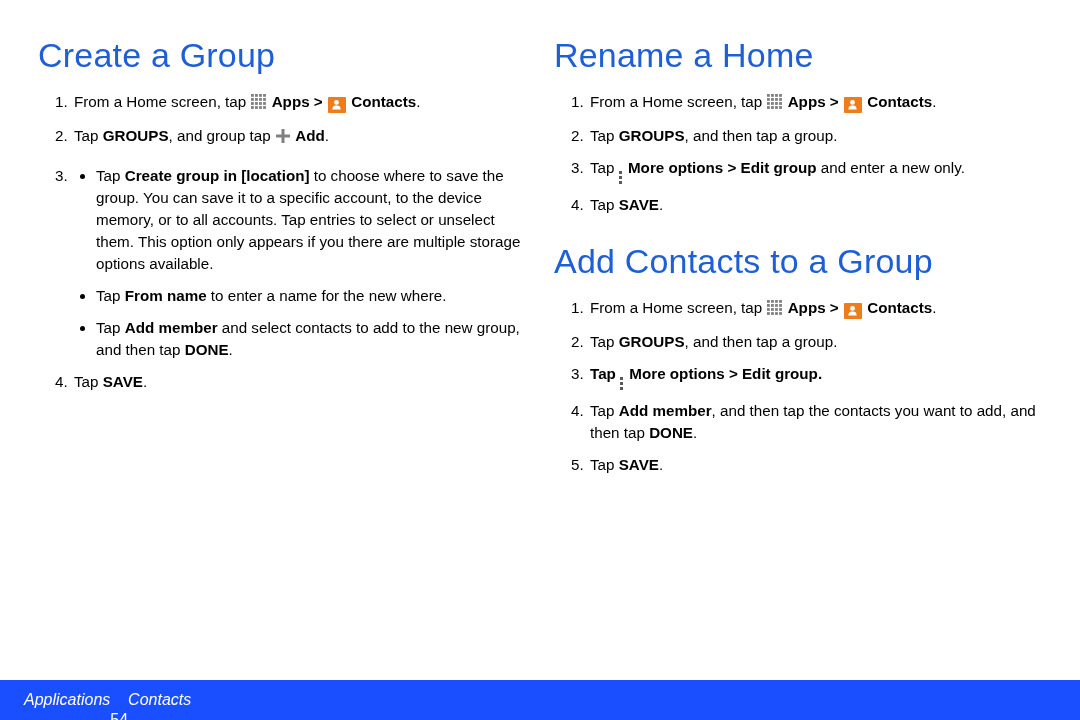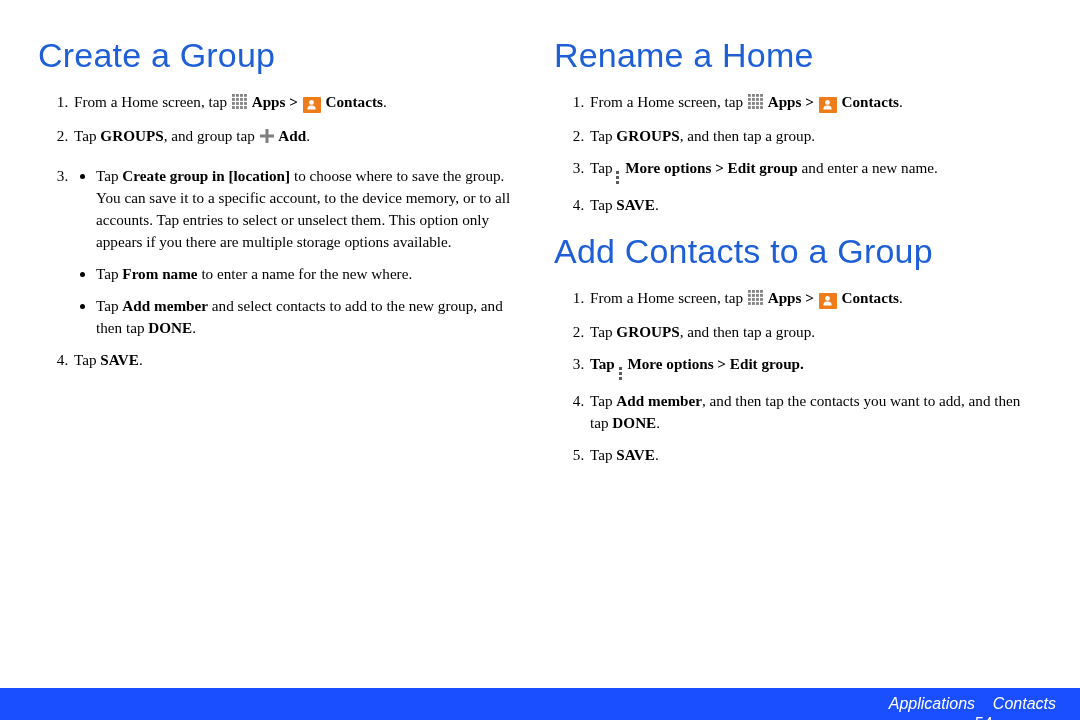--- a/index.html
+++ b/index.html
@@ -24,21 +24,20 @@
   ol {
     list-style: decimal;
     padding-left: 34px;
     font-size: 15.2px;
     line-height: 1.45;
     color: #000;
   }
   ol > li {
     margin-bottom: 10px;
     padding-left: 2px;
-    font-family: Liberation Serif, serif;
   }
   ul.bullets {
     list-style: disc;
     padding-left: 22px;
     margin-top: 16px;
   }
   ul.bullets > li {
     margin-bottom: 10px;
   }
   b { font-weight: 700; }
@@ -67,28 +66,28 @@
     vertical-align: -1px;
     margin: 0 2px 0 0;
   }
   .more-icon span {
     width: 3px; height: 3px; background: #5a5a5a; border-radius: 0;
   }
 
   .footer {
     position: absolute;
     left: 0; right: 0; bottom: 0;
-    height: 32px;
+    height: 40px;
     background: #1a4fff;
     color: #fff;
     font-style: italic;
     font-size: 16px;
     display: flex;
     align-items: center;
-    justify-content: flex-end;
+    justify-content: flex-start;
     padding: 0 24px;
   }
   .footer .pg { font-style: normal; margin-top: 40px; }
 </style>
 </head>
 <body>
 
 <div class="page">
 
   <div class="col">
@@ -201,28 +200,28 @@
       <li>
         <span>Tap </span><b>GROUPS</b><span>, and then tap a group.</span>
       </li>
       <li>
         <span>Tap </span>
         <span class="more-icon">
             <span></span>
             <span></span>
             <span></span>
           </span>
-        <b>More options &gt; Edit group</b><span> and enter a new name.</span>
+        <b>More options &gt; Edit group</b><span> and enter a new only.</span>
       </li>
       <li>
         <span>Tap </span><b>SAVE</b><span>.</span>
       </li>
     </ol>
 
-    <h2 class="section-title" style="margin-top:16px">Add Contacts to a Group</h2>
+    <h2 class="section-title" style="margin-top:26px">Add Contacts to a Group</h2>
     <ol>
       <li>
         <span>From a Home screen, tap </span>
         <span class="icon apps-icon">
           <svg viewBox="0 0 16 16">
               <g fill="#808080">
             <rect x="0" y="0" width="3" height="3"></rect>
                 <rect x="4.3" y="0" width="3" height="3"></rect>
                 <rect x="8.6" y="0" width="3" height="3"></rect>
                 <rect x="12.9" y="0" width="3" height="3"></rect>

